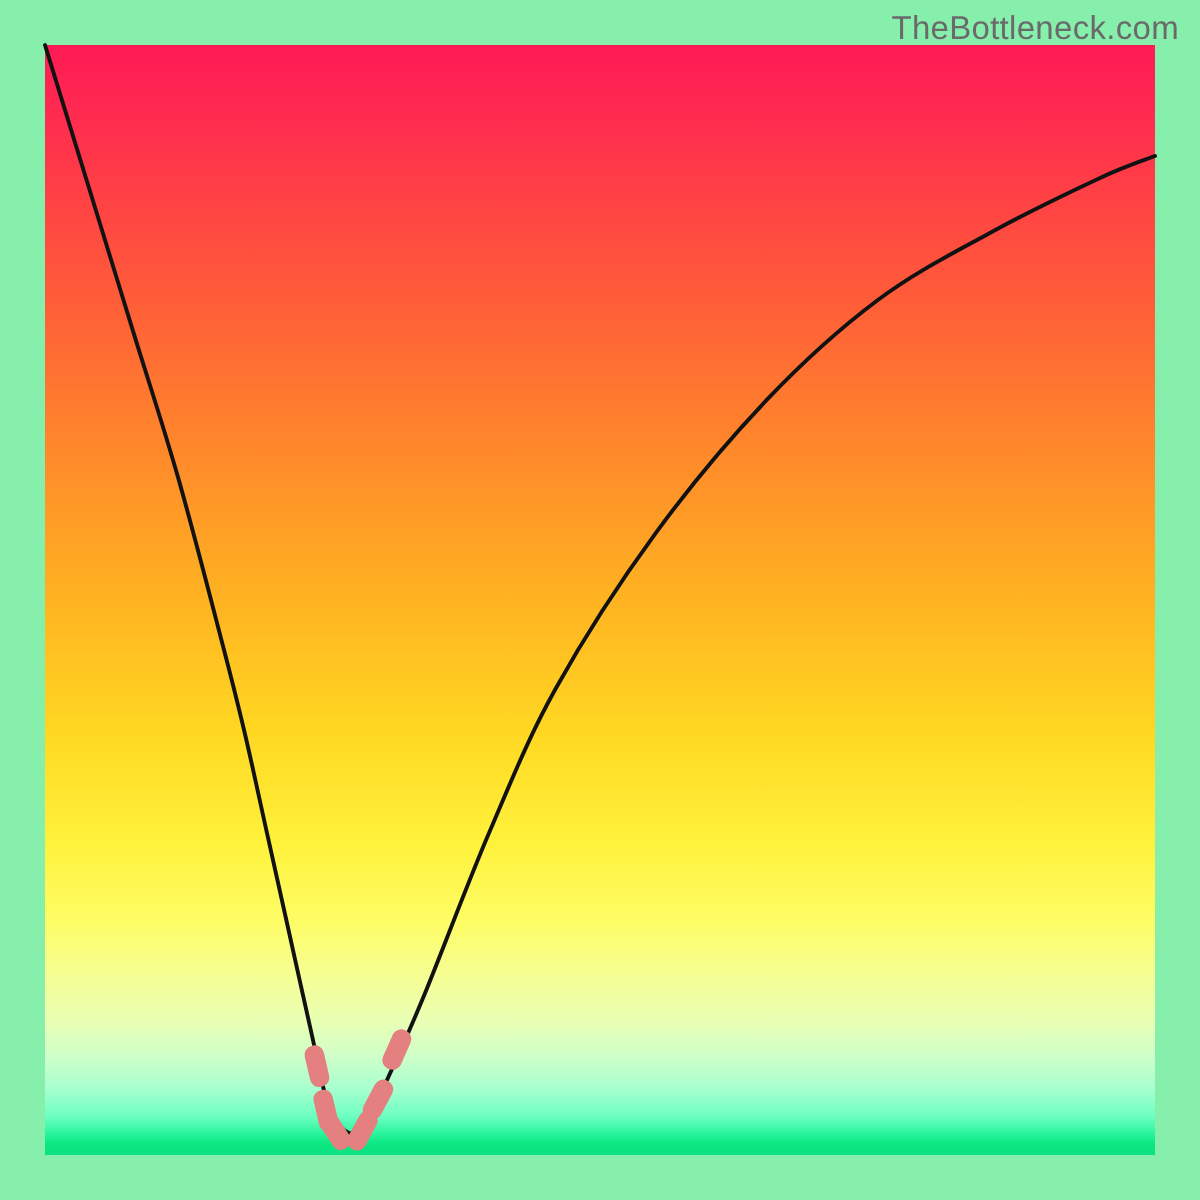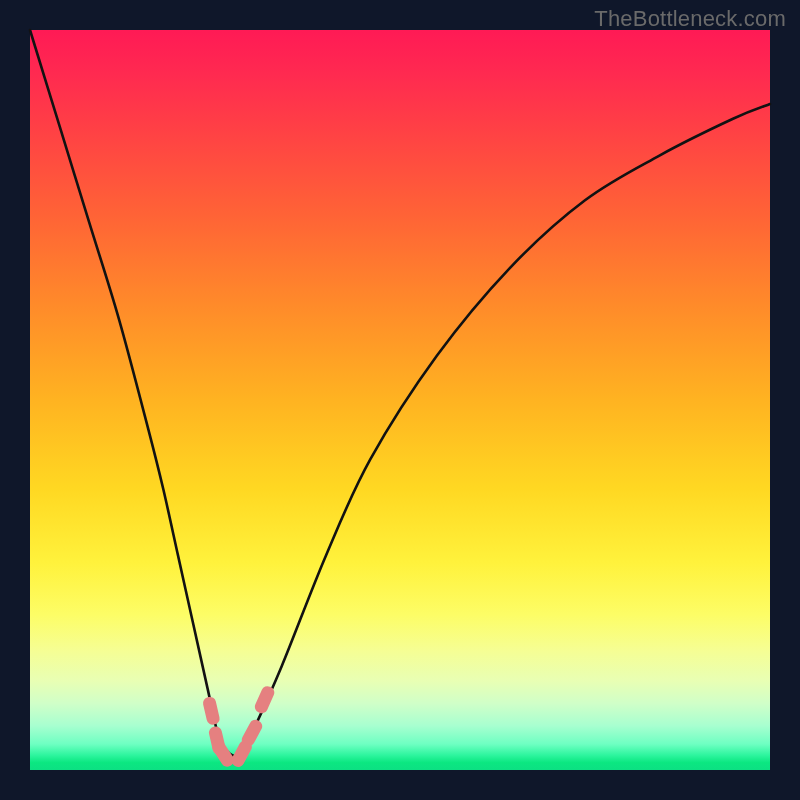--- a/index.html
+++ b/index.html
@@ -10,21 +10,21 @@
     background: #000;
     overflow: hidden;
     font-family: Arial, Helvetica, sans-serif;
   }
   .frame {
     position: absolute;
     left: 0;
     top: 0;
     width: 800px;
     height: 800px;
-    background: #0f172a;
+    background: #86efac;
   }
   .plot-area {
     position: absolute;
     left: 30px;
     top: 30px;
     width: 740px;
     height: 740px;
   }
   .gradient {
     position: absolute;

